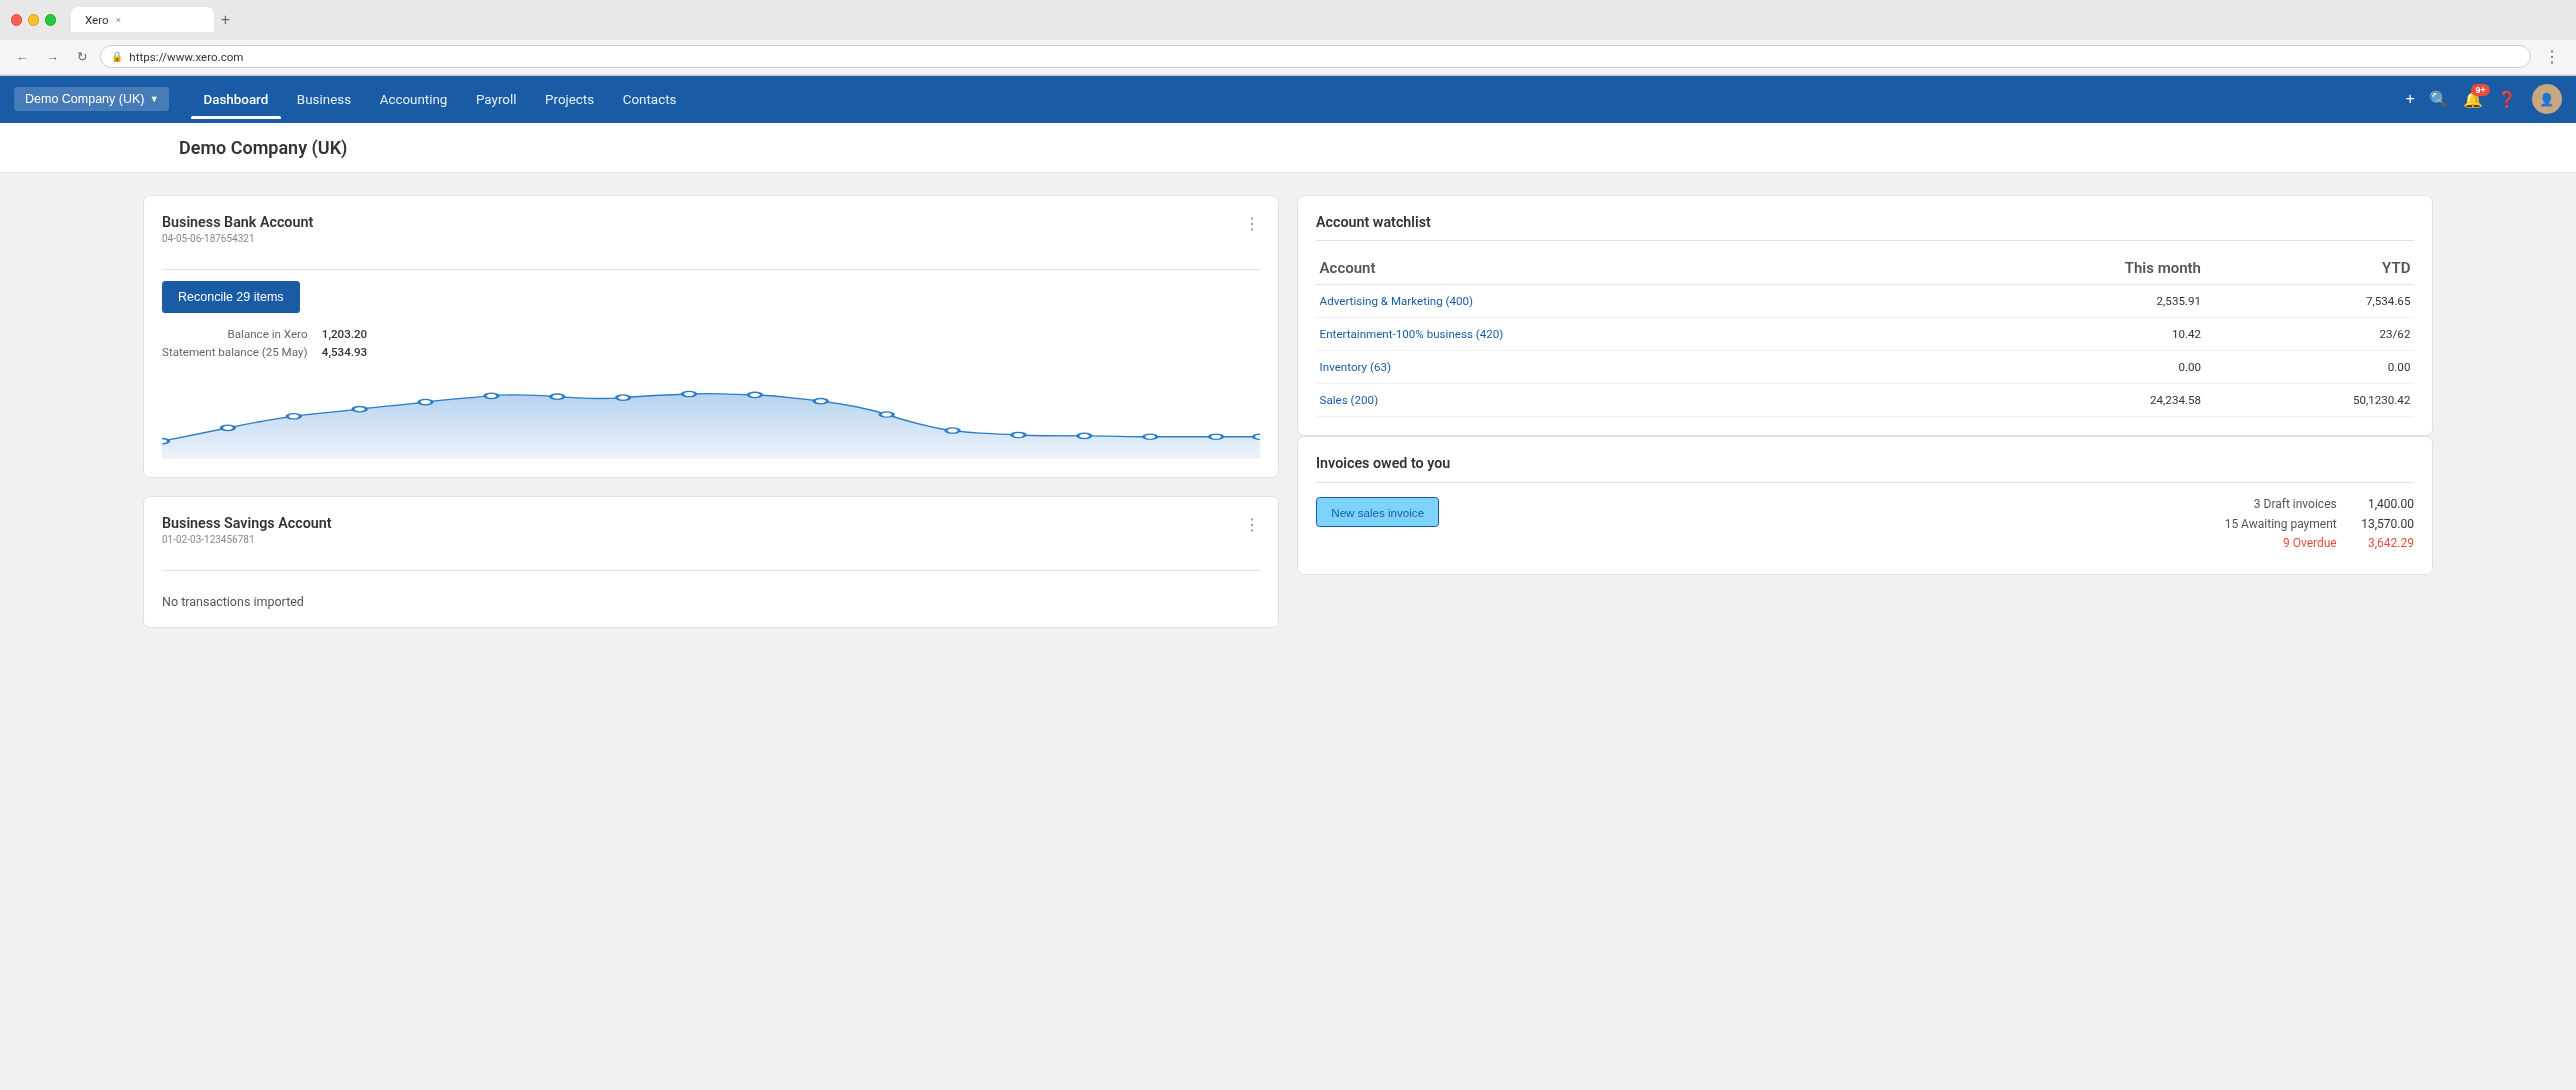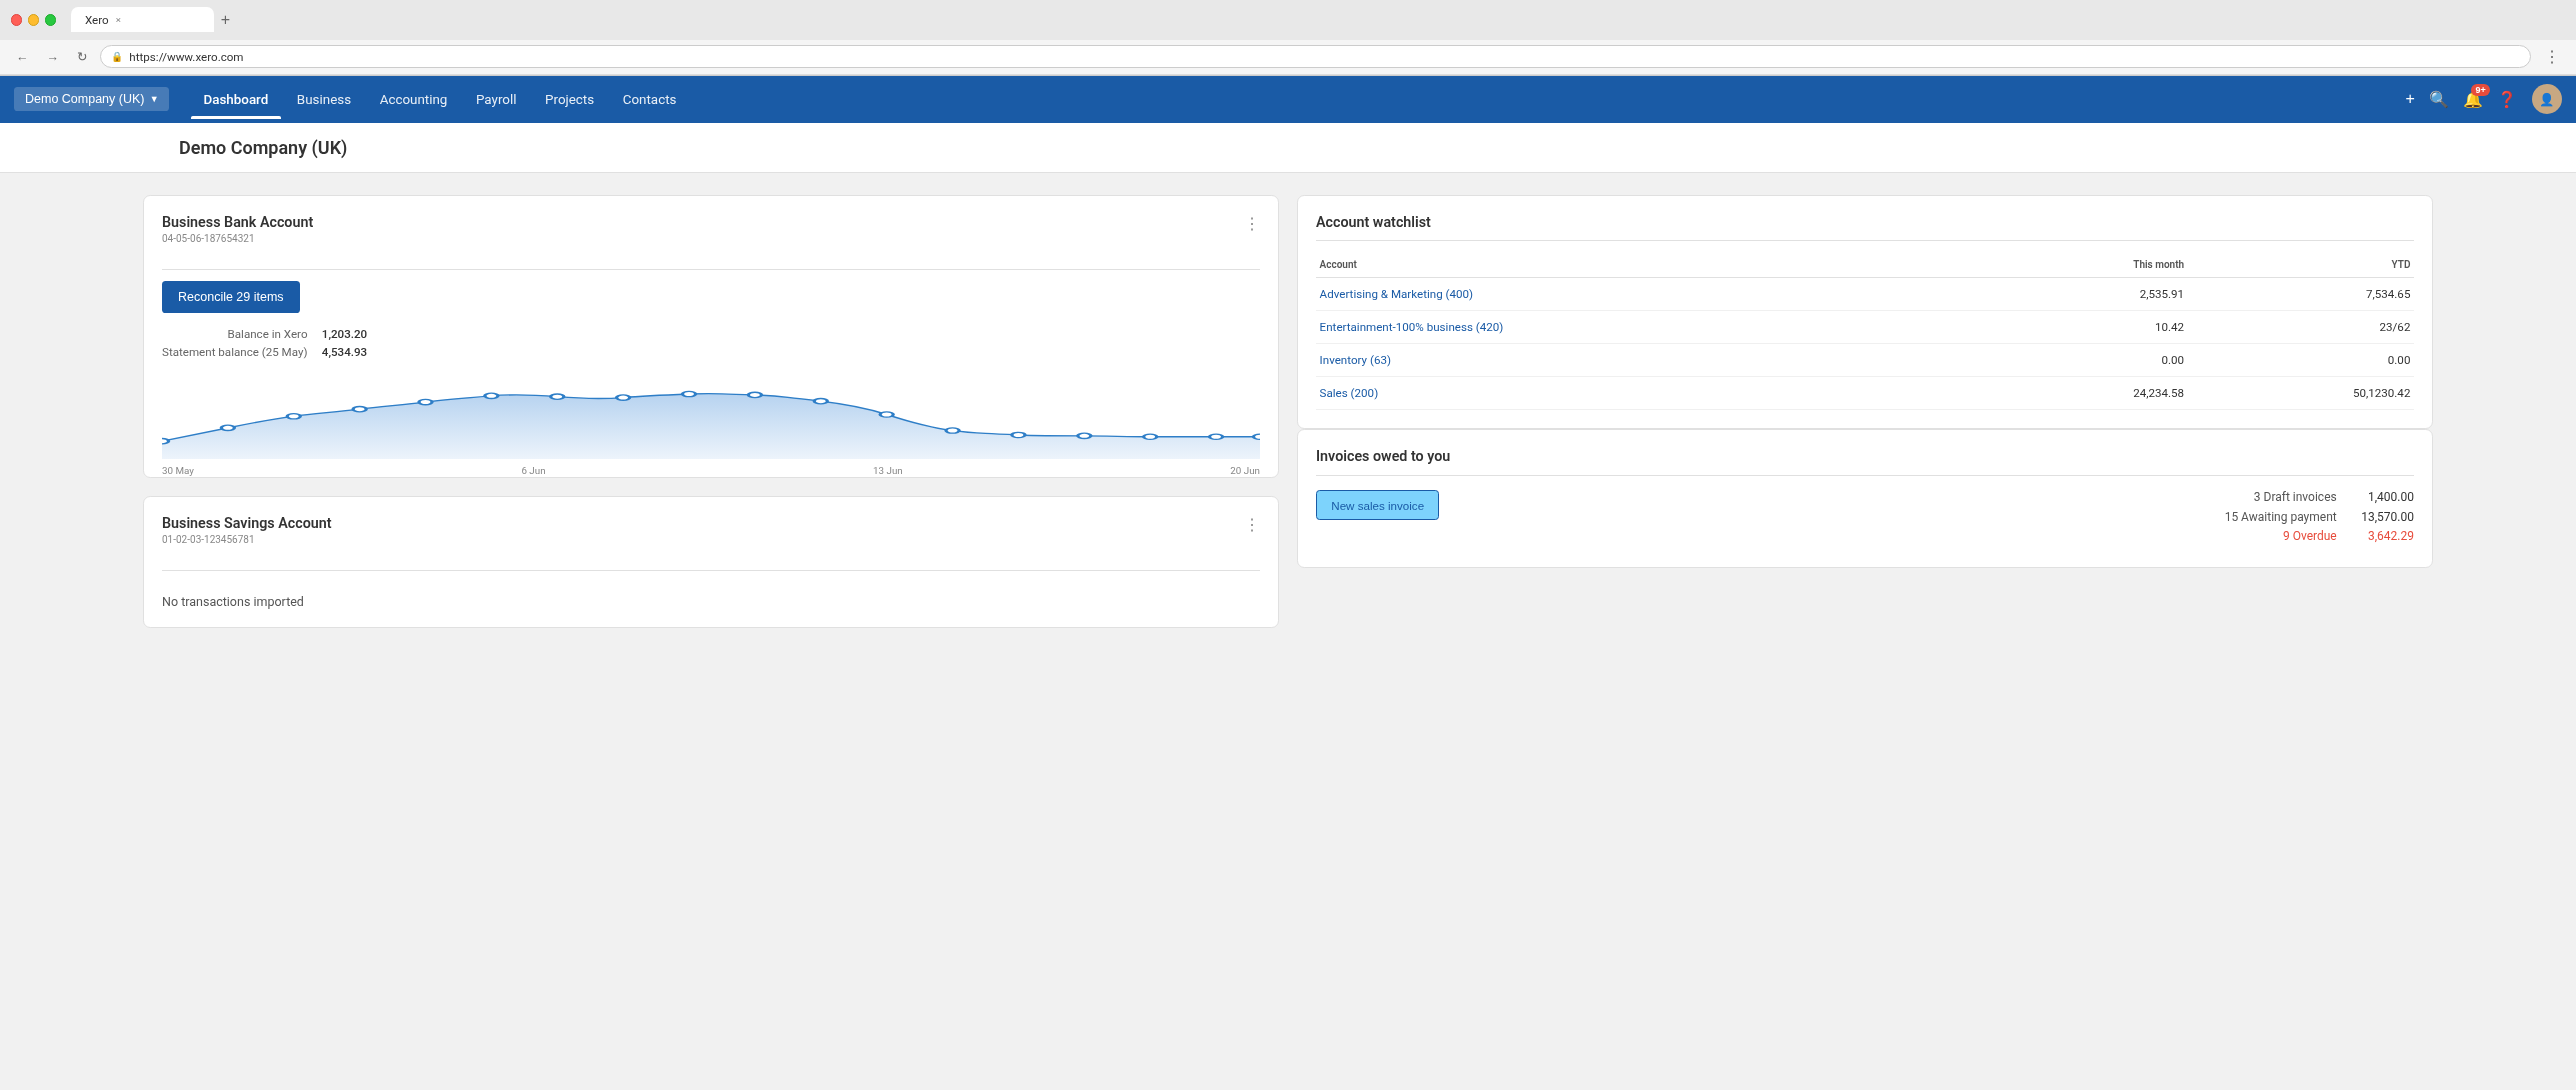--- a/index.html
+++ b/index.html
@@ -278,21 +278,21 @@
       font-size: 9.8px;
       color: #888;
     }
 
     
     .watchlist-table {
       width: 100%;
       border-collapse: collapse;
     }
     .watchlist-table th {
-      font-size: 10px;
+      font-size: 15px;
       font-weight: 600;
       color: #555;
       text-align: right;
       padding: 7.2px 3.6px;
       border-bottom: 0.9px solid #e0e0e0;
     }
     .watchlist-table th:first-child { text-align: left; }
     .watchlist-table td {
       font-size: 11.6px;
       color: #333;
@@ -463,26 +463,20 @@
           <circle cx="270" cy="28" r="3" fill="white" stroke="#2e7ec7" stroke-width="1.5"></circle>
           <circle cx="300" cy="35" r="3" fill="white" stroke="#2e7ec7" stroke-width="1.5"></circle>
           <circle cx="330" cy="50" r="3" fill="white" stroke="#2e7ec7" stroke-width="1.5"></circle>
           <circle cx="360" cy="68" r="3" fill="white" stroke="#2e7ec7" stroke-width="1.5"></circle>
           <circle cx="390" cy="73" r="3" fill="white" stroke="#2e7ec7" stroke-width="1.5"></circle>
           <circle cx="420" cy="74" r="3" fill="white" stroke="#2e7ec7" stroke-width="1.5"></circle>
           <circle cx="450" cy="75" r="3" fill="white" stroke="#2e7ec7" stroke-width="1.5"></circle>
           <circle cx="480" cy="75" r="3" fill="white" stroke="#2e7ec7" stroke-width="1.5"></circle>
           <circle cx="500" cy="75" r="3" fill="white" stroke="#2e7ec7" stroke-width="1.5"></circle>
         </svg>
-        <div class="chart-labels">
-          <span class="chart-label">30 May</span>
-          <span class="chart-label">6 Jun</span>
-          <span class="chart-label">13 Jun</span>
-          <span class="chart-label">20 Jun</span>
-        </div>
       </div>
     </div>
 
     <div class="card savings-card" style="margin-top:18px">
       <div class="bank-card-header">
         <div>
           <div class="card-title">Business Savings Account</div>
           <div class="card-subtitle">01-02-03-123456781</div>
         </div>
         <button class="more-dots">⋮</button>

